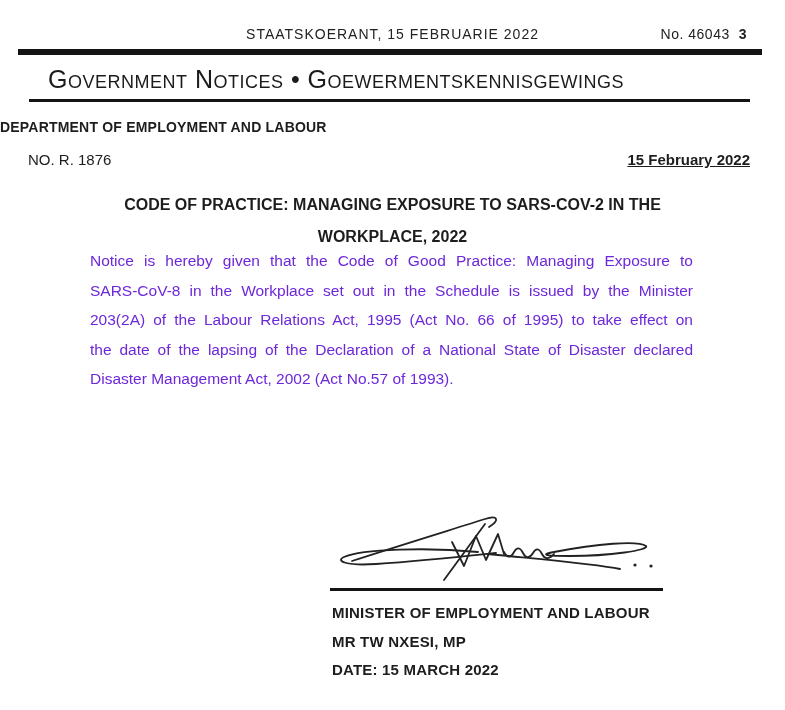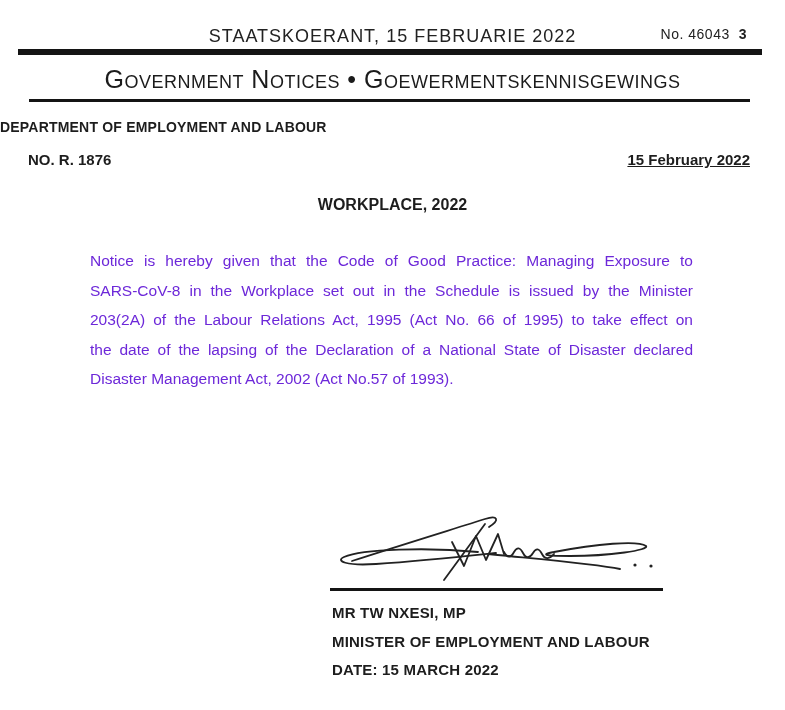--- a/index.html
+++ b/index.html
@@ -16,21 +16,21 @@
   
   .masthead-row {
     position: absolute;
     top: 26px; left: 0; right: 0;
     height: 20px;
   }
   .journal-title {
     position: absolute;
     left: 0; right: 0;
     text-align: center;
-    font-size: 18px;
+    font-size: 14px;
     letter-spacing: 1px;
     color: #222;
   }
   .issue-info {
     position: absolute;
     right: 38px;
     top: 0;
     font-size: 14px;
     letter-spacing: 0.5px;
     color: #222;
@@ -50,43 +50,43 @@
   .rule-thin {
     position: absolute;
     top: 99px; left: 29px;
     width: 721px; height: 3px;
     background: #141414;
   }
   
   .section-heading {
     position: absolute;
     top: 65px; left: 0; right: 0;
-    text-align: center;
     font-size: 25px;
     font-variant: small-caps;
     letter-spacing: 0.5px;
     color: #1b1b1b;
+    padding-left: 48px;
   }
   
   .department-heading {
     position: absolute;
     top: 119px; left: 0; right: 0;
     text-align: left;
     font-size: 14px;
     font-weight: bold;
     letter-spacing: 0.2px;
   }
   .notice-meta-row {
     position: absolute;
     top: 151px; left: 28px; right: 35px;
     height: 18px;
   }
   .notice-number {
     position: absolute; left: 0; top: 0;
-    font-size: 15px; font-weight: bold;
+    font-size: 15px; font-weight: normal;
   }
   .notice-date {
     position: absolute; right: 0; top: 0;
     font-size: 15px; font-weight: bold; text-decoration: underline;
   }
   
   .notice-title {
     position: absolute;
     top: 189px; left: 0; right: 0;
     text-align: center;
@@ -152,20 +152,21 @@
   <div class="rule-thin"></div>
 
   <div class="department-heading">DEPARTMENT OF EMPLOYMENT AND LABOUR</div>
 
   <div class="notice-meta-row">
     <span class="notice-number">NO. R. 1876</span>
     <span class="notice-date">15 February 2022</span>
   </div>
 
   <div class="notice-title">
+    <div>CODE OF PRACTICE: MANAGING EXPOSURE TO SARS-COV-2 IN THE</div>
     <div>WORKPLACE, 2022</div>
   </div>
 
   <div class="notice-body">
     <div class="body-line">Notice is hereby given that the Code of Good Practice: Managing Exposure to</div>
     <div class="body-line">SARS-CoV-8  in the Workplace set out in the Schedule is issued by the Minister</div>
     <div class="body-line">203(2A) of the Labour Relations Act, 1995 (Act No. 66 of 1995) to take effect on</div>
     <div class="body-line">the date of the lapsing of the Declaration of a National State of Disaster declared</div>
     <div class="body-line last">Disaster Management Act, 2002 (Act No.57 of 1993).</div>
   </div>
@@ -186,18 +187,18 @@
 
     <path d="M 160 52 C 220 58 268 62 292 67"></path>
 
     <circle cx="307" cy="63" r="1.6" fill="#222222" stroke="none"></circle>
     <circle cx="323" cy="64" r="1.6" fill="#222222" stroke="none"></circle>
   </svg>
 
   <div class="signature-rule"></div>
 
   <div class="signatory-block">
+    <div>MINISTER OF EMPLOYMENT AND LABOUR</div>
     <div>MR TW NXESI, MP</div>
-    <div>MINISTER OF EMPLOYMENT AND LABOUR</div>
     <div>DATE: 15 MARCH 2022</div>
   </div>
 
 </div>
 
 </body></html>

